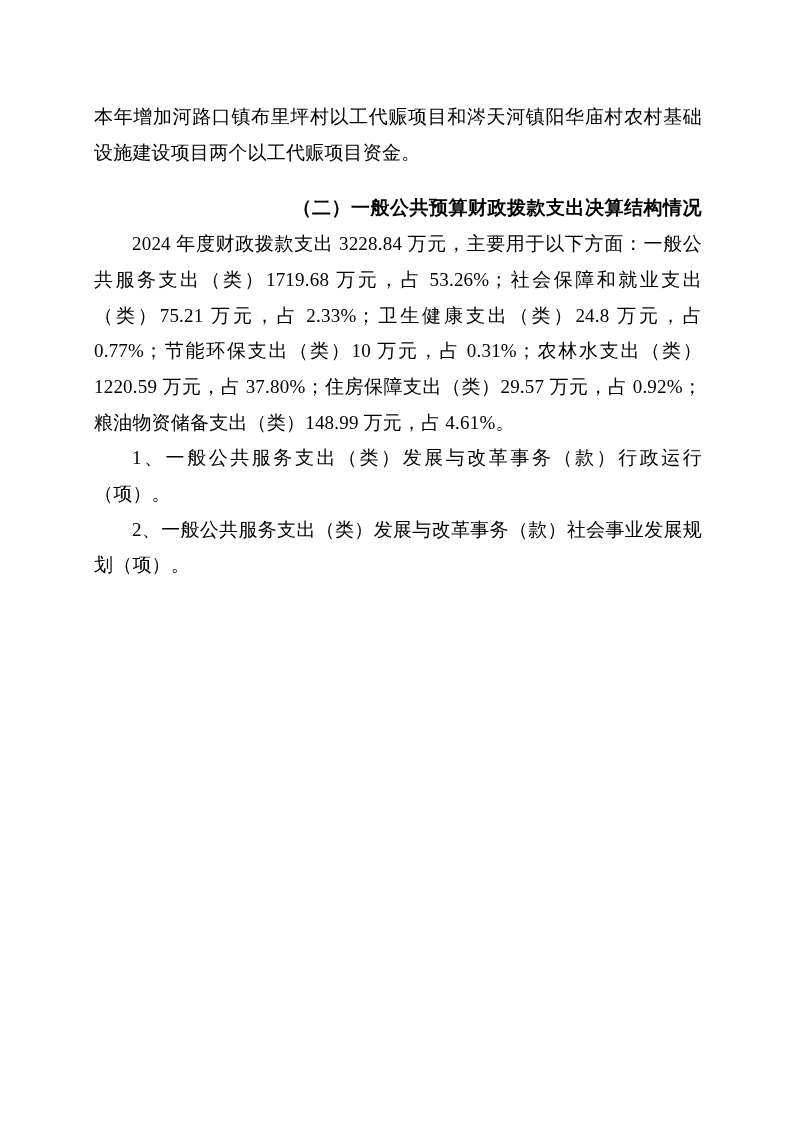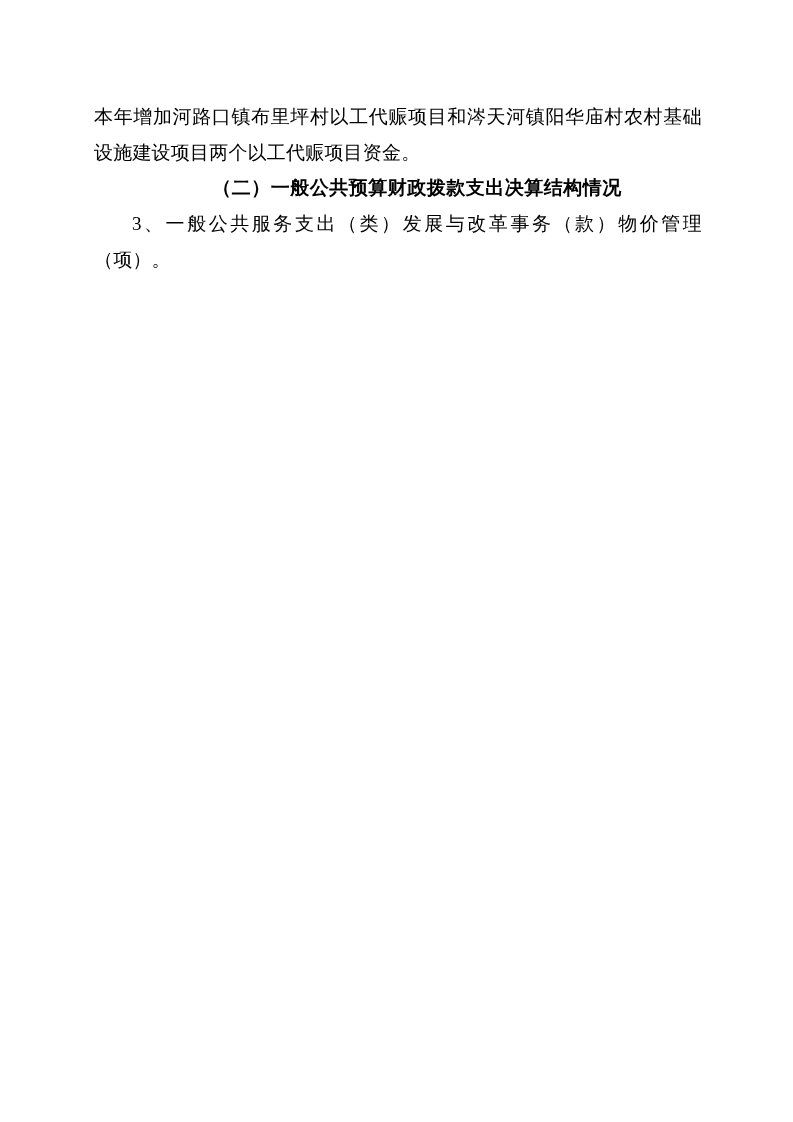--- a/index.html
+++ b/index.html
@@ -27,33 +27,36 @@
     margin: 0;
     padding: 0;
     text-indent: 2em;
   }
   .para.no-indent {
     text-indent: 0;
   }
   .para.heading {
     font-family: "Liberation Sans", "DejaVu Sans", sans-serif;
     font-weight: bold;
-    text-align: center;
+    text-align: right;
     letter-spacing: 0.5px;
+    margin-top: 20px;
   }
 </style>
 </head>
 <body>
 
 <div class="page">
   <p class="para no-indent">本年增加河路口镇布里坪村以工代赈项目和涔天河镇阳华庙村农村基础设施建设项目两个以工代赈项目资金。</p>
 
   <p class="para heading">（二）一般公共预算财政拨款支出决算结构情况</p>
 
+  <p class="para">2024 年度财政拨款支出 3228.84 万元，主要用于以下方面：一般公共服务支出（类）1719.68 万元，占 53.26%；社会保障和就业支出（类）75.21 万元，占 2.33%；卫生健康支出（类）24.8 万元，占 0.77%；节能环保支出（类）10 万元，占 0.31%；农林水支出（类）1220.59 万元，占 37.80%；住房保障支出（类）29.57 万元，占 0.92%；粮油物资储备支出（类）148.99 万元，占 4.61%。</p>
 
 
 
+  <p class="para">1、一般公共服务支出（类）发展与改革事务（款）行政运行（项）。</p>
 
 
+  <p class="para">2、一般公共服务支出（类）发展与改革事务（款）社会事业发展规划（项）。</p>
 
 
-  <p class="para">3、一般公共服务支出（类）发展与改革事务（款）物价管理（项）。</p>
 </div>
 
 </body></html>

